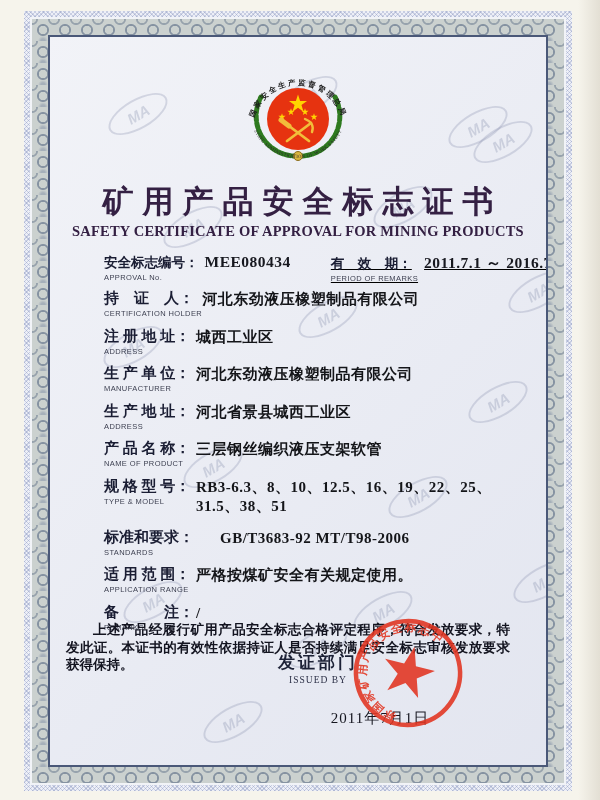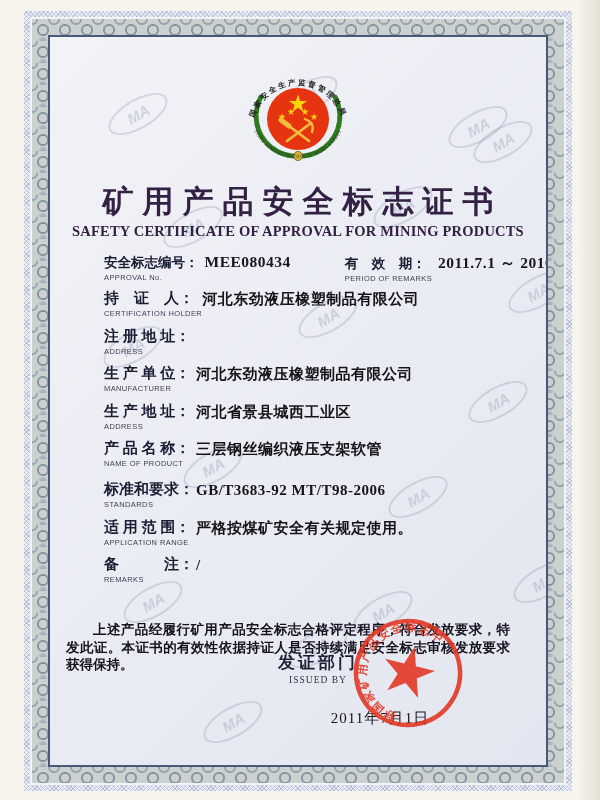--- a/index.html
+++ b/index.html
@@ -48,30 +48,30 @@
   .subtitle{
     position:absolute;top:186px;left:0;width:100%;text-align:center;
     font-size:14.5px;font-weight:bold;color:#342043;letter-spacing:.2px;white-space:nowrap;
   }
   .meta{position:absolute;top:216px;left:54px;right:20px;display:flex;align-items:flex-start;}
   .meta .pair{display:flex;align-items:baseline;}
   .lblblock{display:inline-block;}
   .zh-label{font-size:13.5px;font-weight:bold;color:#1a1d33;white-space:nowrap;}
   .en-label{font-size:7.5px;color:#3c3f50;letter-spacing:.4px;white-space:nowrap;margin-top:1px;font-family:"Liberation Sans",sans-serif;}
   .meta .val{font-size:15.5px;font-weight:bold;color:#17181f;margin-left:6px;letter-spacing:.5px;white-space:nowrap;}
-  .meta .validity{margin-left:54px;}
+  .meta .validity{margin-left:40px;text-decoration:underline;}
 
   .fields{position:absolute;top:252px;left:54px;right:12px;}
   .frow{display:flex;align-items:flex-start;margin-bottom:8.5px;}
   .frow .lbl{flex:0 0 92px;}
   .frow .zh-label{font-size:15px;}
   .frow .val{
     flex:1;font-size:15px;font-weight:600;color:#141519;line-height:19px;padding-top:1px;letter-spacing:.5px;
   }
-  .frow.gap-top{margin-top:12px;}
+  .frow.gap-top{margin-top:12px;gap:24px;}
 
   .declaration{
     position:absolute;top:584px;left:16px;width:444px;
     font-size:13.5px;line-height:17.5px;color:#131420;text-indent:2em;text-align:justify;font-weight:600;
   }
   .issuer{position:absolute;top:614px;left:168px;width:200px;text-align:center;}
   .issuer-zh{font-size:17px;font-weight:bold;color:#1c2136;letter-spacing:3px;}
   .issuer-en{font-size:9.5px;color:#2d3147;letter-spacing:1px;margin-top:1px;font-family:Liberation Serif, serif;}
   .issue-date{position:absolute;top:672px;left:245px;width:170px;text-align:center;font-size:15px;font-weight:normal;color:#15161f;letter-spacing:1px;}
 
@@ -163,20 +163,21 @@
                 <div class="zh-label">持　证　人：</div>
                 <div class="en-label">CERTIFICATION HOLDER</div>
               </span>
         <span class="val">河北东劲液压橡塑制品有限公司</span>
       </div>
       <div class="frow">
         <span class="lbl">
                 <div class="zh-label">注 册 地 址：</div>
                 <div class="en-label">ADDRESS</div>
               </span>
+        <span class="val">城西工业区</span>
       </div>
       <div class="frow">
         <span class="lbl">
                 <div class="zh-label">生 产 单 位：</div>
                 <div class="en-label">MANUFACTURER</div>
               </span>
         <span class="val">河北东劲液压橡塑制品有限公司</span>
       </div>
       <div class="frow">
         <span class="lbl">
@@ -184,20 +185,27 @@
                 <div class="en-label">ADDRESS</div>
               </span>
         <span class="val">河北省景县城西工业区</span>
       </div>
       <div class="frow">
         <span class="lbl">
                 <div class="zh-label">产 品 名 称：</div>
                 <div class="en-label">NAME OF PRODUCT</div>
               </span>
         <span class="val">三层钢丝编织液压支架软管</span>
+      </div>
+      <div class="frow">
+        <span class="lbl">
+                <div class="zh-label">规 格 型 号：</div>
+                <div class="en-label">TYPE &amp; MODEL</div>
+              </span>
+        <span class="val">RB3-6.3、8、10、12.5、16、19、22、25、31.5、38、51</span>
       </div>
       <div class="frow gap-top">
         <span class="lbl">
                 <div class="zh-label">标准和要求：</div>
                 <div class="en-label">STANDARDS</div>
               </span>
         <span class="val">GB/T3683-92 MT/T98-2006</span>
       </div>
       <div class="frow">
         <span class="lbl">

